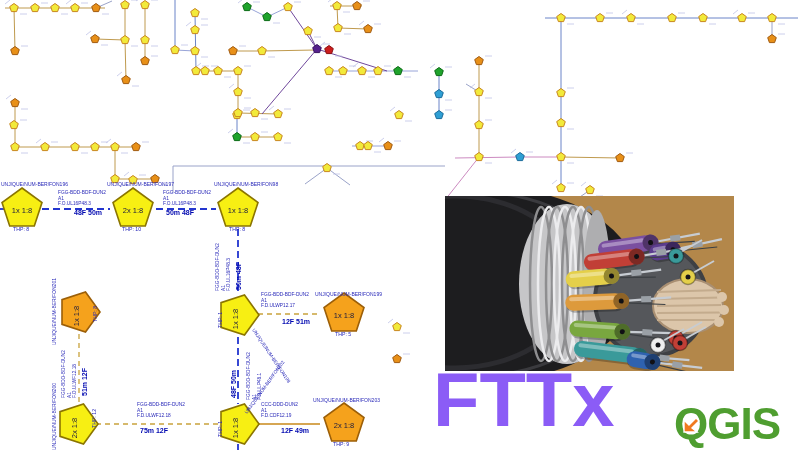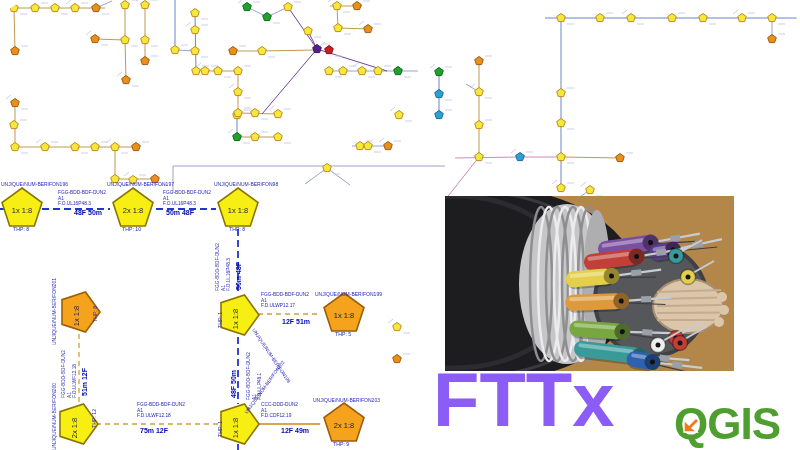--- a/index.html
+++ b/index.html
@@ -1,17 +1,17 @@
 <!DOCTYPE html>
 <html><head>
 <meta charset="utf-8">
 <style>
   html,body{margin:0;padding:0;background:#ffffff;}
   #poster{position:relative;width:800px;height:450px;overflow:hidden;background:#fff;
-          font-family:"Liberation Sans",sans-serif;border-radius:32px;}
+          font-family:"Liberation Sans",sans-serif;}
   #map-svg{position:absolute;left:0;top:0;}
   #photo{position:absolute;}
   #caption{position:absolute;left:433px;top:362px;font-size:76px;font-weight:600;
            color:#8b5cf6;letter-spacing:0px;line-height:1;font-family:"Liberation Sans",sans-serif;}
   #qgis-logo{position:absolute;left:674px;top:399px;height:50px;display:flex;align-items:flex-end;
              font-weight:800;color:#4f9e30;font-family:"Liberation Sans",sans-serif;}
   #qgis-logo .qwrap{position:relative;display:inline-block;}
   #qgis-logo .q,#qgis-logo .gis{font-size:44px;font-weight:800;letter-spacing:-1px;color:#4f9e30;}
   #qgis-logo .arrow{position:absolute;left:7px;top:14px;}
 </style>

